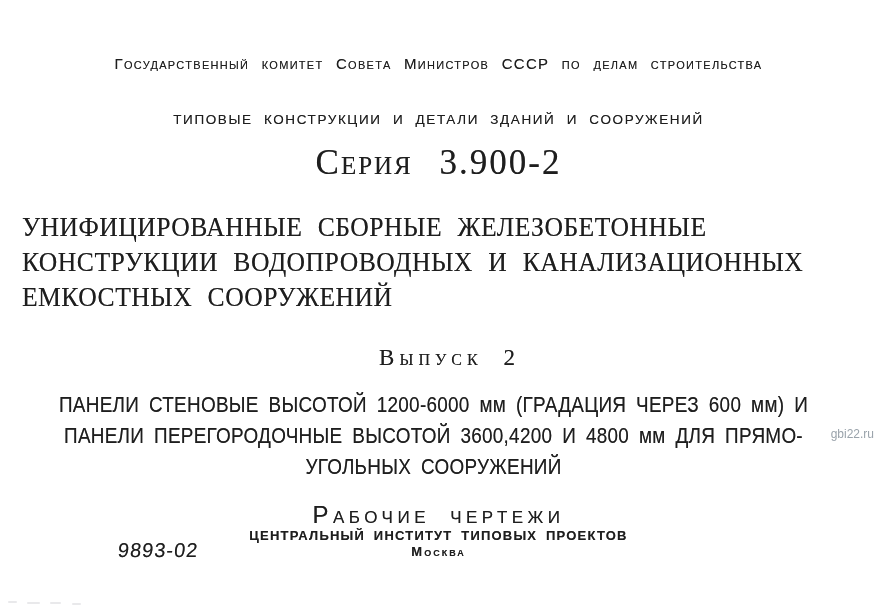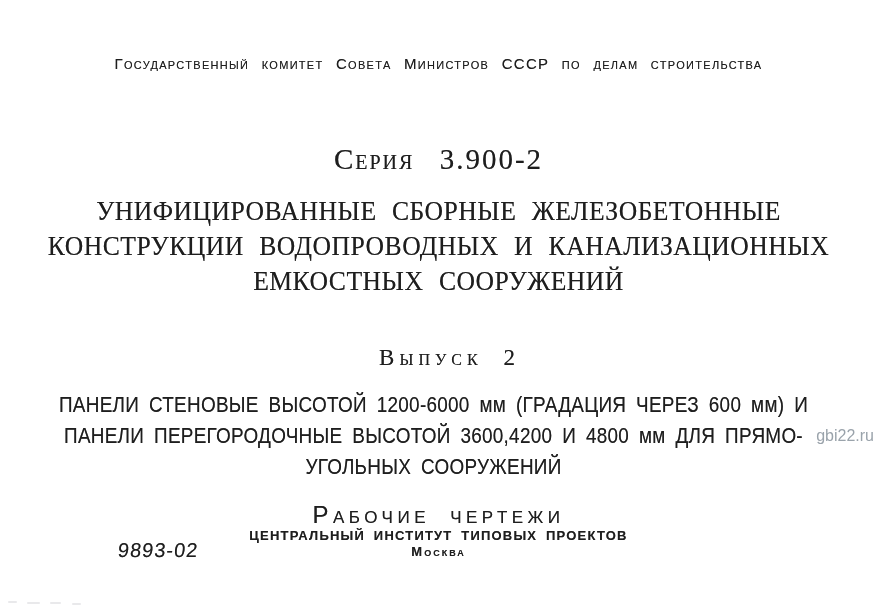--- a/index.html
+++ b/index.html
@@ -21,24 +21,24 @@
   .sc{font-variant:small-caps;}
   .ink{color:#1e1e1e;text-shadow:0 0 .4px rgba(20,20,20,.55);}
 
   .committee{
     top:55px;font-size:15px;letter-spacing:1.3px;word-spacing:7px;font-weight:500;
   }
   .series-type{
     top:112px;font-size:13.5px;letter-spacing:1.6px;word-spacing:6px;font-weight:500;
   }
   .series{
-    top:143px;font-size:29px;letter-spacing:2px;word-spacing:16px;font-weight:500;
+    top:143px;font-size:35px;letter-spacing:2px;word-spacing:16px;font-weight:500;
   }
   .main-title{
-    position:absolute;top:194px;left:0;right:0;text-align:center;
+    position:absolute;top:210px;left:0;right:0;
   }
   .main-title .t-line{
     line-height:35px;font-size:27px;letter-spacing:.5px;word-spacing:9px;
     white-space:nowrap;transform:scaleX(.95);transform-origin:center;font-weight:500;
   }
   .issue{
     top:345px;font-size:23px;letter-spacing:5px;word-spacing:10px;font-weight:500;
   }
   .subtitle{
     position:absolute;top:390px;left:0;right:10px;text-align:center;
@@ -56,35 +56,36 @@
   .city{
     top:544px;font-size:13px;letter-spacing:2px;font-weight:600;
   }
   .doc-number{
     position:absolute;left:118px;top:539px;
     font-size:20px;letter-spacing:1px;font-weight:500;
     transform:skewX(-6deg);white-space:nowrap;
   }
   .watermark{
     position:absolute;right:3px;top:427px;
-    font-size:16px;color:#9aa3ab;letter-spacing:0;
+    font-size:12px;color:#9aa3ab;letter-spacing:0;
   }
   .speck{position:absolute;height:2px;background:#e9e9eb;border-radius:1px;}
   .speck.s1{left:8px;top:601px;width:9px;}
   .speck.s2{left:27px;top:602px;width:13px;}
   .speck.s3{left:50px;top:602px;width:11px;}
   .speck.s4{left:72px;top:603px;width:9px;}
 </style>
 </head>
 <body>
 
 <div class="page">
 
   <div class="line hand sc ink committee">Государственный комитет Совета Министров СССР по делам строительства</div>
 
+  <div class="line hand ink series-type">ТИПОВЫЕ КОНСТРУКЦИИ И ДЕТАЛИ ЗДАНИЙ И СООРУЖЕНИЙ</div>
 
   <div class="line serif sc ink series">Серия 3.900-2</div>
 
   <div class="main-title">
     <div class="t-line serif ink">УНИФИЦИРОВАННЫЕ СБОРНЫЕ ЖЕЛЕЗОБЕТОННЫЕ</div>
     <div class="t-line serif ink">КОНСТРУКЦИИ ВОДОПРОВОДНЫХ И КАНАЛИЗАЦИОННЫХ</div>
     <div class="t-line serif ink">ЕМКОСТНЫХ СООРУЖЕНИЙ</div>
   </div>
 
   <div class="line mono sc ink issue">Выпуск 2</div>

